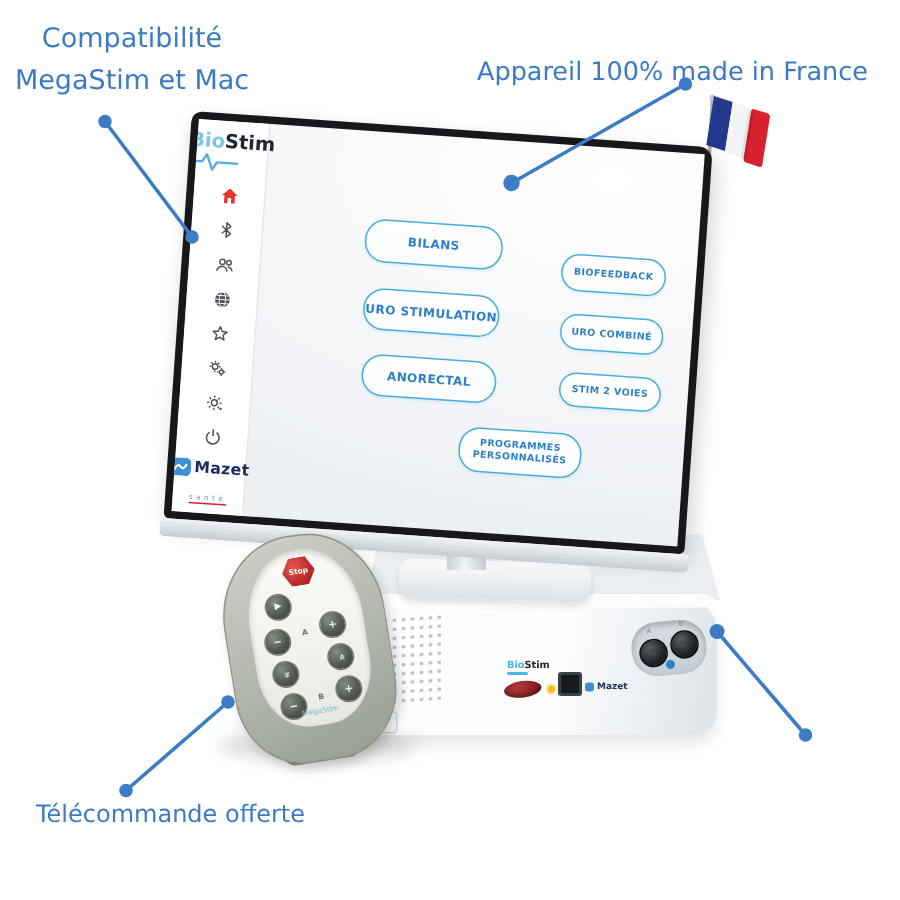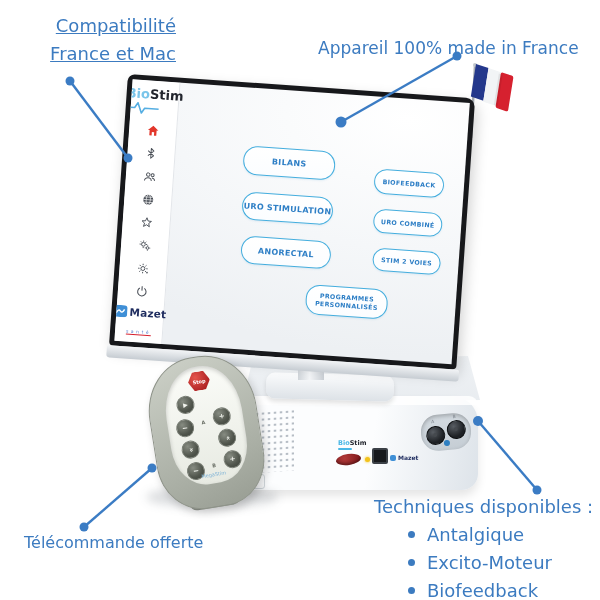--- a/index.html
+++ b/index.html
@@ -1,20 +1,20 @@
 <!DOCTYPE html>
 <html><head>
 <meta charset="utf-8">
 <style>
   html,body{margin:0;padding:0;background:#fff;}
   .stage{position:relative;width:600px;height:600px;background:#ffffff;overflow:hidden;
          font-family:"DejaVu Sans","Liberation Sans",sans-serif;}
   
   .ann{position:absolute;color:#3c7bc0;font-weight:500;z-index:40;}
-  .ann-compat{left:0;top:12px;width:176px;text-align:right;font-size:18px;line-height:28px;text-decoration:underline;}
+  .ann-compat{left:0;top:12px;width:176px;text-align:center;font-size:18px;line-height:28px;}
   .ann-france{left:318px;top:38px;width:282px;text-align:left;font-size:17px;white-space:nowrap;}
   .ann-remote{left:24px;top:533px;font-size:16px;}
   .ann-tech{left:374px;top:496px;font-size:18px;}
   .ann-tech .t-row{display:flex;align-items:center;margin:7px 0 0 34px;font-size:18px;}
   .ann-tech .t-dot{width:7px;height:7px;border-radius:50%;background:#3c7bc0;margin-right:12px;flex:0 0 auto;}
   
   .lines{position:absolute;left:0;top:0;z-index:38;pointer-events:none;}
   
   .flag{position:absolute;left:450px;top:56px;z-index:3;}
   
@@ -147,39 +147,24 @@
         <circle cx="152" cy="468" r="4.5" stroke="none"></circle>
         <circle cx="84" cy="527" r="4.5" stroke="none"></circle>
       <line x1="537" y1="490" x2="478" y2="421"></line>
         <circle cx="537" cy="490" r="4.5" stroke="none"></circle>
         <circle cx="478" cy="421" r="5" stroke="none"></circle>
     </g>
   </svg>
 
   <div class="ann ann-compat">
     <div>Compatibilité</div>
-    <div>France et Mac</div>
+    <div>MegaStim et Mac</div>
   </div>
   <div class="ann ann-france">Appareil 100% made in France</div>
   <div class="ann ann-remote">Télécommande offerte</div>
-  <div class="ann ann-tech">
-    <div>Techniques disponibles :</div>
-    <div class="t-row">
-        <span class="t-dot"></span>
-        <span>Antalgique</span>
-      </div>
-    <div class="t-row">
-        <span class="t-dot"></span>
-        <span>Excito-Moteur</span>
-      </div>
-    <div class="t-row">
-        <span class="t-dot"></span>
-        <span>Biofeedback</span>
-      </div>
-  </div>
 
   <svg class="flag" width="86" height="92">
     <line x1="21" y1="82" x2="25" y2="10" stroke="#a8adb3" stroke-width="2.5"></line>
     <circle cx="25" cy="9" r="2" fill="#c2c7cc"></circle>
     <g transform="translate(26,8) rotate(9)">
       <g transform="skewY(9)">
         <rect x="0" y="0" width="13" height="33" fill="#24388c"></rect>
         <rect x="13" y="0" width="13" height="34" fill="#f2f4f6"></rect>
         <rect x="26" y="0" width="13" height="36" fill="#d6212f" rx="2"></rect>
         <rect x="24" y="2" width="4" height="32" fill="rgba(0,0,0,.07)"></rect>

